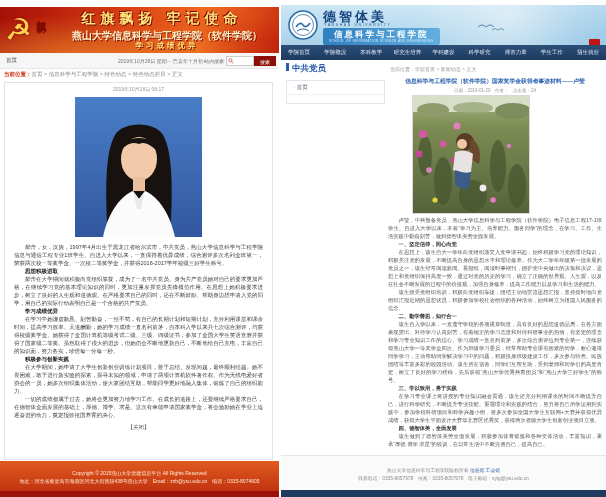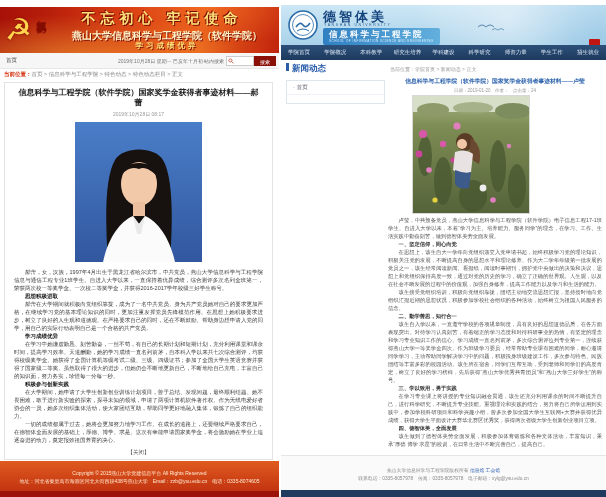--- a/index.html
+++ b/index.html
@@ -61,21 +61,21 @@
     background:
       radial-gradient(circle at 70% 30%, rgba(255,255,255,.5), transparent 40%),
       radial-gradient(circle at 90% 80%, rgba(120,180,220,.35), transparent 45%),
       linear-gradient(180deg,#cde7f5,#a9d2ea);}
   .r-logo{left:7px;top:5px;width:30px;height:30px;}
   .r-uni{left:42px;top:3px;font-family:"Liberation Serif","DejaVu Serif",serif;
     font-size:13px;font-weight:bold;letter-spacing:3px;color:#17457f;}
   .r-unien{left:43px;top:18px;font-size:3.5px;letter-spacing:1.6px;color:#2a5a8f;}
   .r-ribbon{left:42px;top:23px;padding:1px 6px 2px;background:linear-gradient(90deg,#2f7fc2,#63b0de);
     border-radius:2px;color:#fff;}
-  .r-school{font-size:8.5px;font-weight:bold;letter-spacing:2px;line-height:10px;}
+  .r-school{font-size:8.5px;font-weight:bold;letter-spacing:2px;line-height:10px;text-align:center;}
   .r-schoolen{font-size:3px;letter-spacing:.5px;color:#dceefb;line-height:4px;}
   .r-birds{left:195px;top:16px;width:30px;height:12px;}
   .r-badge{right:6px;top:34px;width:11px;height:7px;background:#c01510;border-radius:1px;}
 
   .r-nav{left:0;top:45px;width:325px;height:15px;display:flex;
     background:linear-gradient(#2c4f79,#1d3a5e);}
   .r-nav span{flex:1;text-align:center;line-height:15px;font-size:5.5px;color:#dce8f5;cursor:pointer;}
 
   .r-sbtitle{left:5px;top:63px;font-size:8.5px;font-weight:bold;color:#2a5caa;}
   .r-sbtitle .bar{display:inline-block;width:3px;height:8px;background:#2a5caa;margin-right:3px;}
@@ -100,21 +100,21 @@
 </head>
 <body>
 
 <div class="stage">
 
   <div class="abs lpage">
 
     <div class="abs l-banner">
       <span class="abs l-emblem">☭</span>
       <span class="abs l-flagtext">红旗飘扬</span>
-      <div class="abs l-slogan">不忘初心  牢记使命</div>
+      <div class="abs l-slogan">红旗飘扬  牢记使命</div>
       <div class="abs l-org">燕山大学信息科学与工程学院（软件学院）</div>
       <div class="abs l-platform">学习成绩优异</div>
     </div>
 
     <div class="abs l-topbar">
       <span class="abs l-home">首页</span>
       <span class="abs l-date">2019年10月28日 星期一 己亥年十月初一</span>
       <span class="abs l-searchlabel">站内搜索：</span>
       <span class="abs l-searchbox">
         <svg class="abs l-sicon" viewBox="0 0 10 10">
@@ -124,21 +124,20 @@
         <input type="text" style="">
       </span>
       <button class="abs l-searchbtn">搜索</button>
     </div>
 
     <div class="abs l-crumb">
       <span class="lab">当前位置：</span><span>首页 &gt; 信息科学与工程学院 &gt; 特色动态 &gt; 特色动态栏目 &gt; 正文</span>
     </div>
 
     <div class="abs l-card">
-      <div class="l-title">信息科学与工程学院（软件学院）国家奖学金获得者事迹材料——郝蕾</div>
       <div class="l-adate">2019年10月28日 08:17</div>
 
       <svg class="l-photo" viewBox="0 0 127 140">
         <defs>
           <linearGradient id="idbg" x1="0" y1="0" x2="0" y2="1">
             <stop offset="0" stop-color="#4a7ec8"></stop>
               <stop offset="1" stop-color="#31579f"></stop>
           </linearGradient>
         </defs>
         <rect width="127" height="140" fill="url(#idbg)"></rect>
@@ -201,21 +200,21 @@
       <span>本科教学</span>
       <span>研究生培养</span>
       <span>学科建设</span>
       <span>科学研究</span>
       <span>师资力量</span>
       <span>学生工作</span>
       <span>招生就业</span>
     </div>
 
     <div class="abs r-sbtitle">
-      <span class="bar"></span><span>新闻动态</span>
+      <span class="bar"></span><span>中共党员</span>
     </div>
     <div class="abs r-sbpanel">
       <div class="r-sbitem">
         <span class="dot">·</span><span>首页</span>
       </div>
     </div>
 
     <div class="abs r-crumb">当前位置：学院首页 &gt; 新闻动态 &gt; 正文</div>
     <div class="abs r-title">信息科学与工程学院（软件学院）国家奖学金获得者事迹材料——卢莹</div>
     <div class="abs r-meta">日期：2019-01-20　作者：　点击量：24</div>

